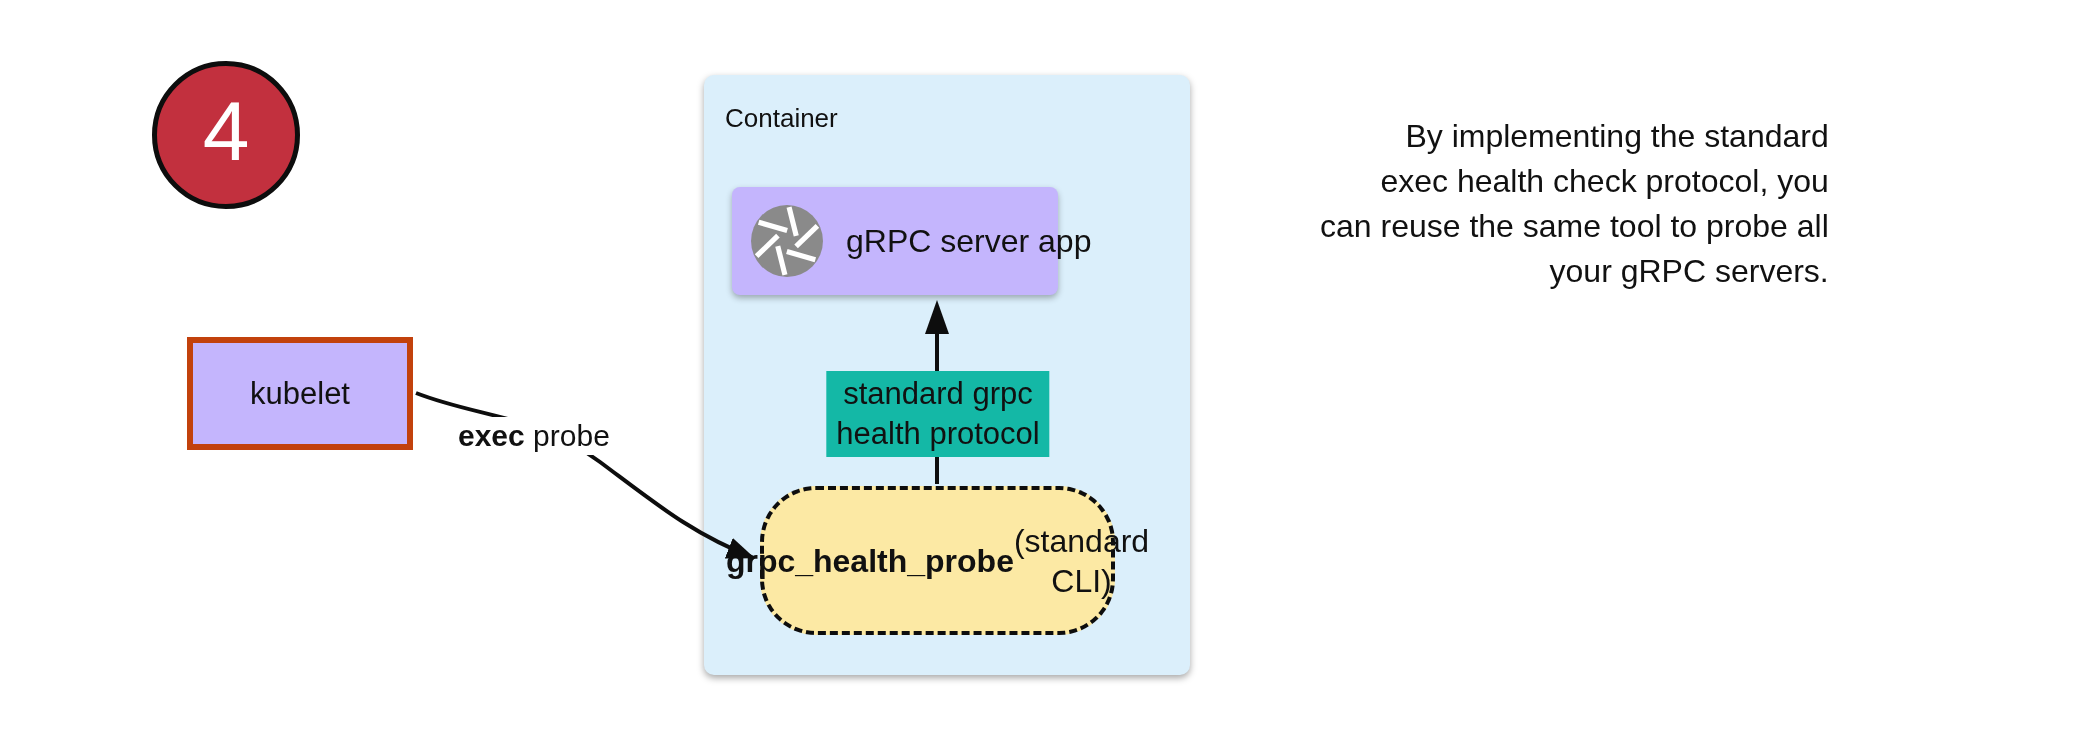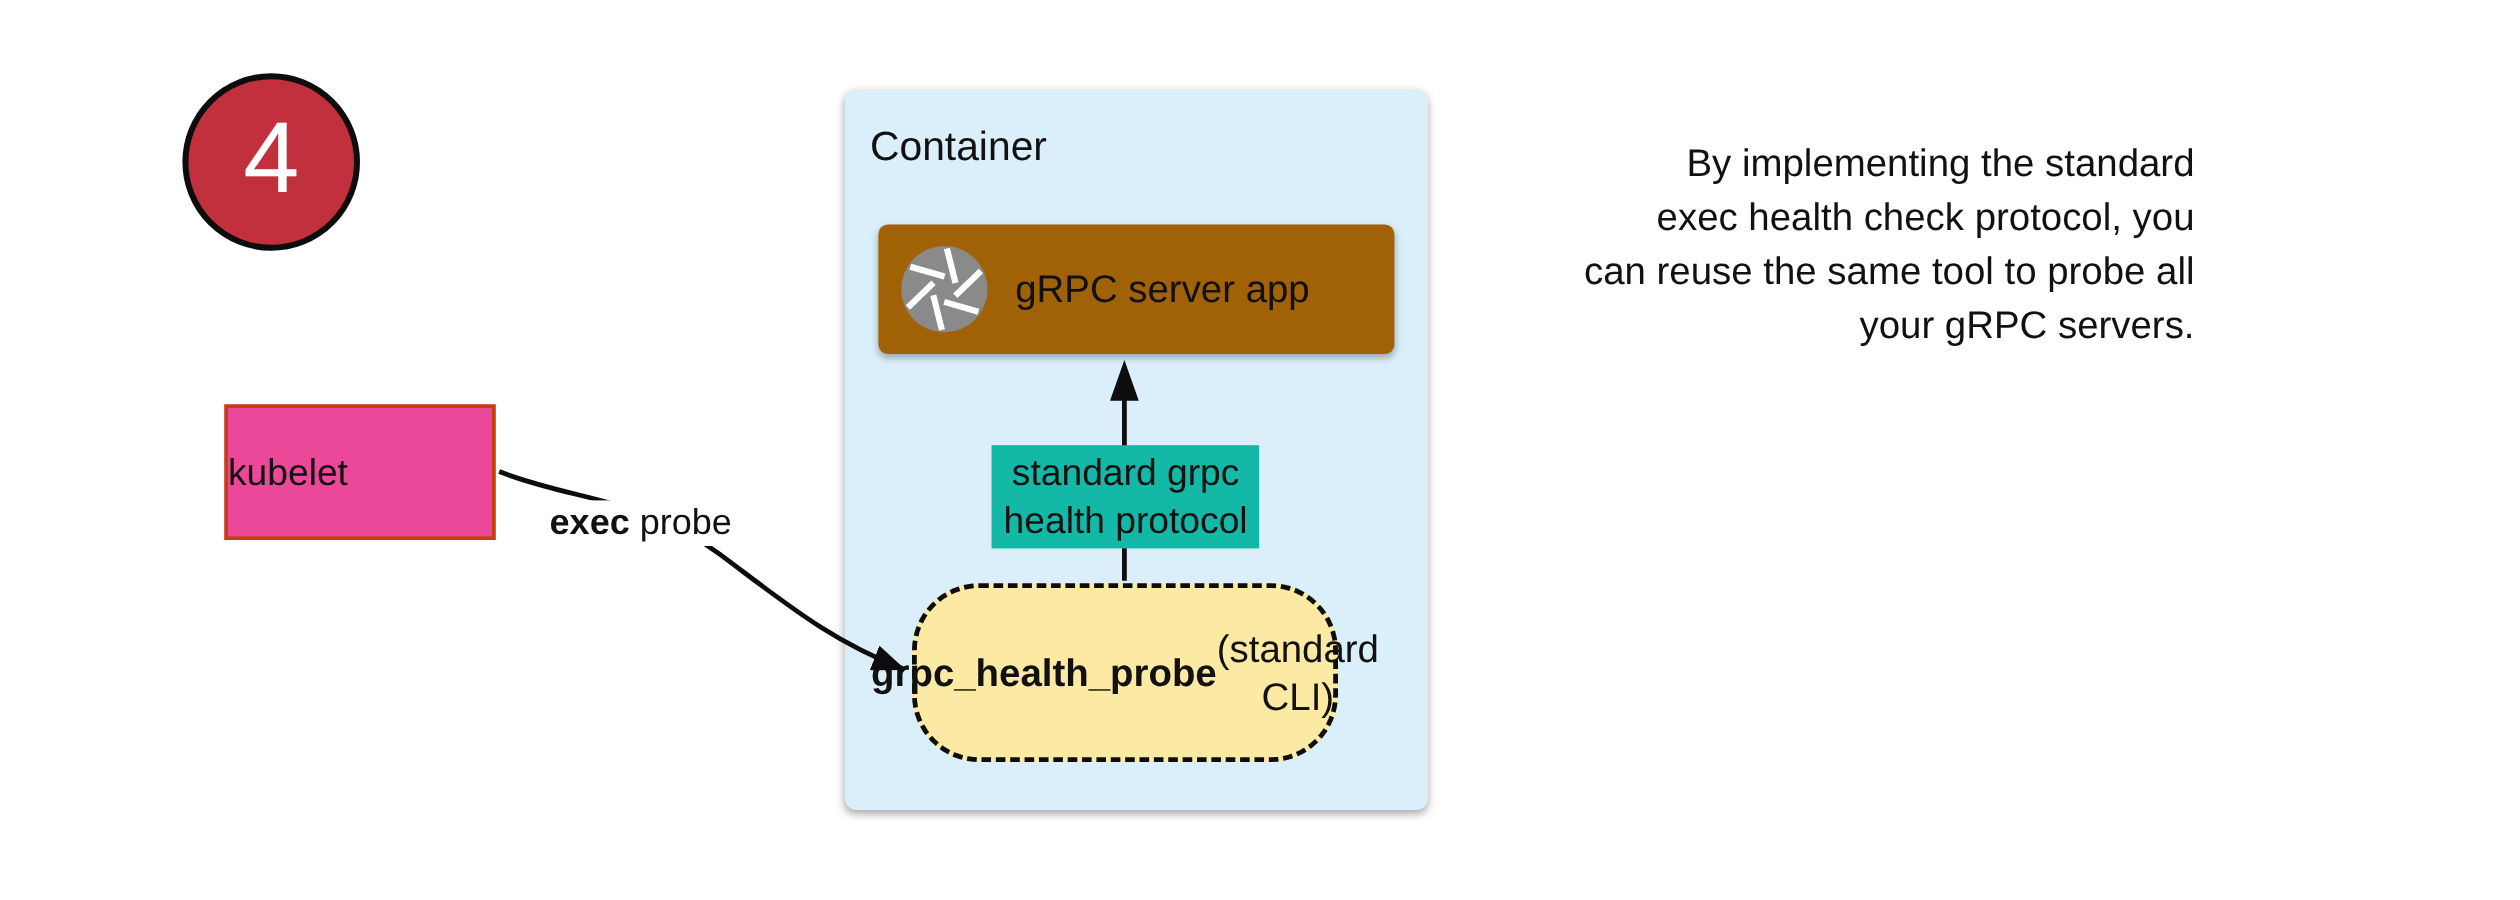--- a/index.html
+++ b/index.html
@@ -41,26 +41,26 @@
     padding-bottom: 8px;
   }
 
   
   .kubelet {
     position: absolute;
     left: 187px;
     top: 337px;
     width: 226px;
     height: 113px;
-    background: #ec4899;
-    border: 3px solid #c2410c;
+    background: #c4b5fd;
+    border: 6px solid #c2410c;
     box-sizing: border-box;
     display: flex;
     align-items: center;
-    justify-content: flex-start;
+    justify-content: center;
     font-size: 31px;
   }
 
   
   .exec-label {
     position: absolute;
     left: 452px;
     top: 417px;
     background: #ffffff;
     padding: 2px 6px;
@@ -80,31 +80,31 @@
     height: 600px;
     background: #DBEFFB;
     border-radius: 10px;
     box-shadow: 0 3px 7px rgba(0,0,0,0.35);
     z-index: 1;
   }
   .container-title {
     position: absolute;
     left: 21px;
     top: 28px;
-    font-size: 34px;
+    font-size: 26px;
   }
 
   
   .serverbox {
     position: absolute;
     left: 28px;           
     top: 112px;           
-    width: 430px;
+    width: 326px;
     height: 108px;
-    background: #a16207;
+    background: #c4b5fd;
     border-radius: 8px;
     box-shadow: 0 3px 6px rgba(0,0,0,0.3);
     display: flex;
     align-items: center;
   }
   .serverbox .icon-wrap {
     width: 74px;
     height: 74px;
     margin-left: 18px;
     flex: 0 0 auto;

